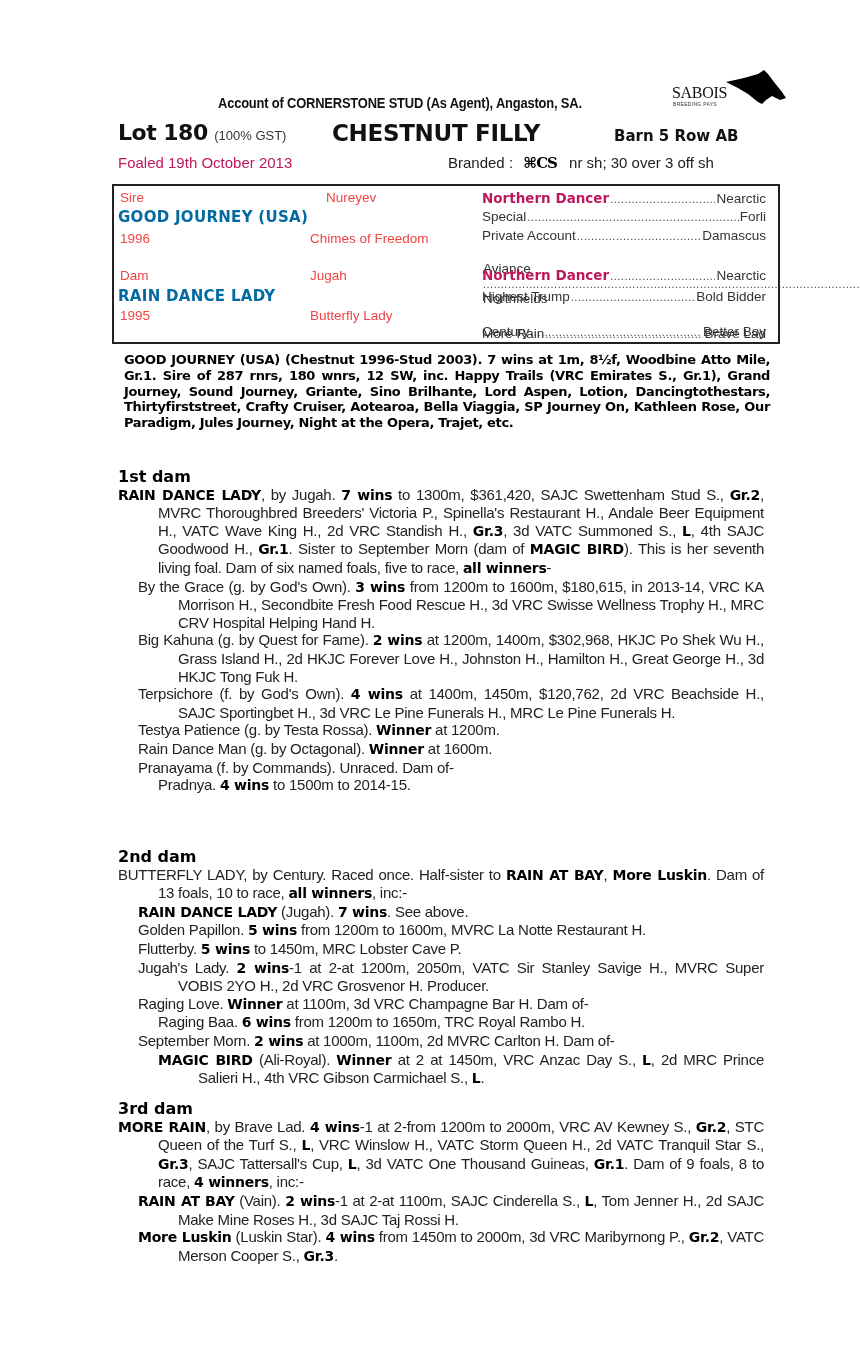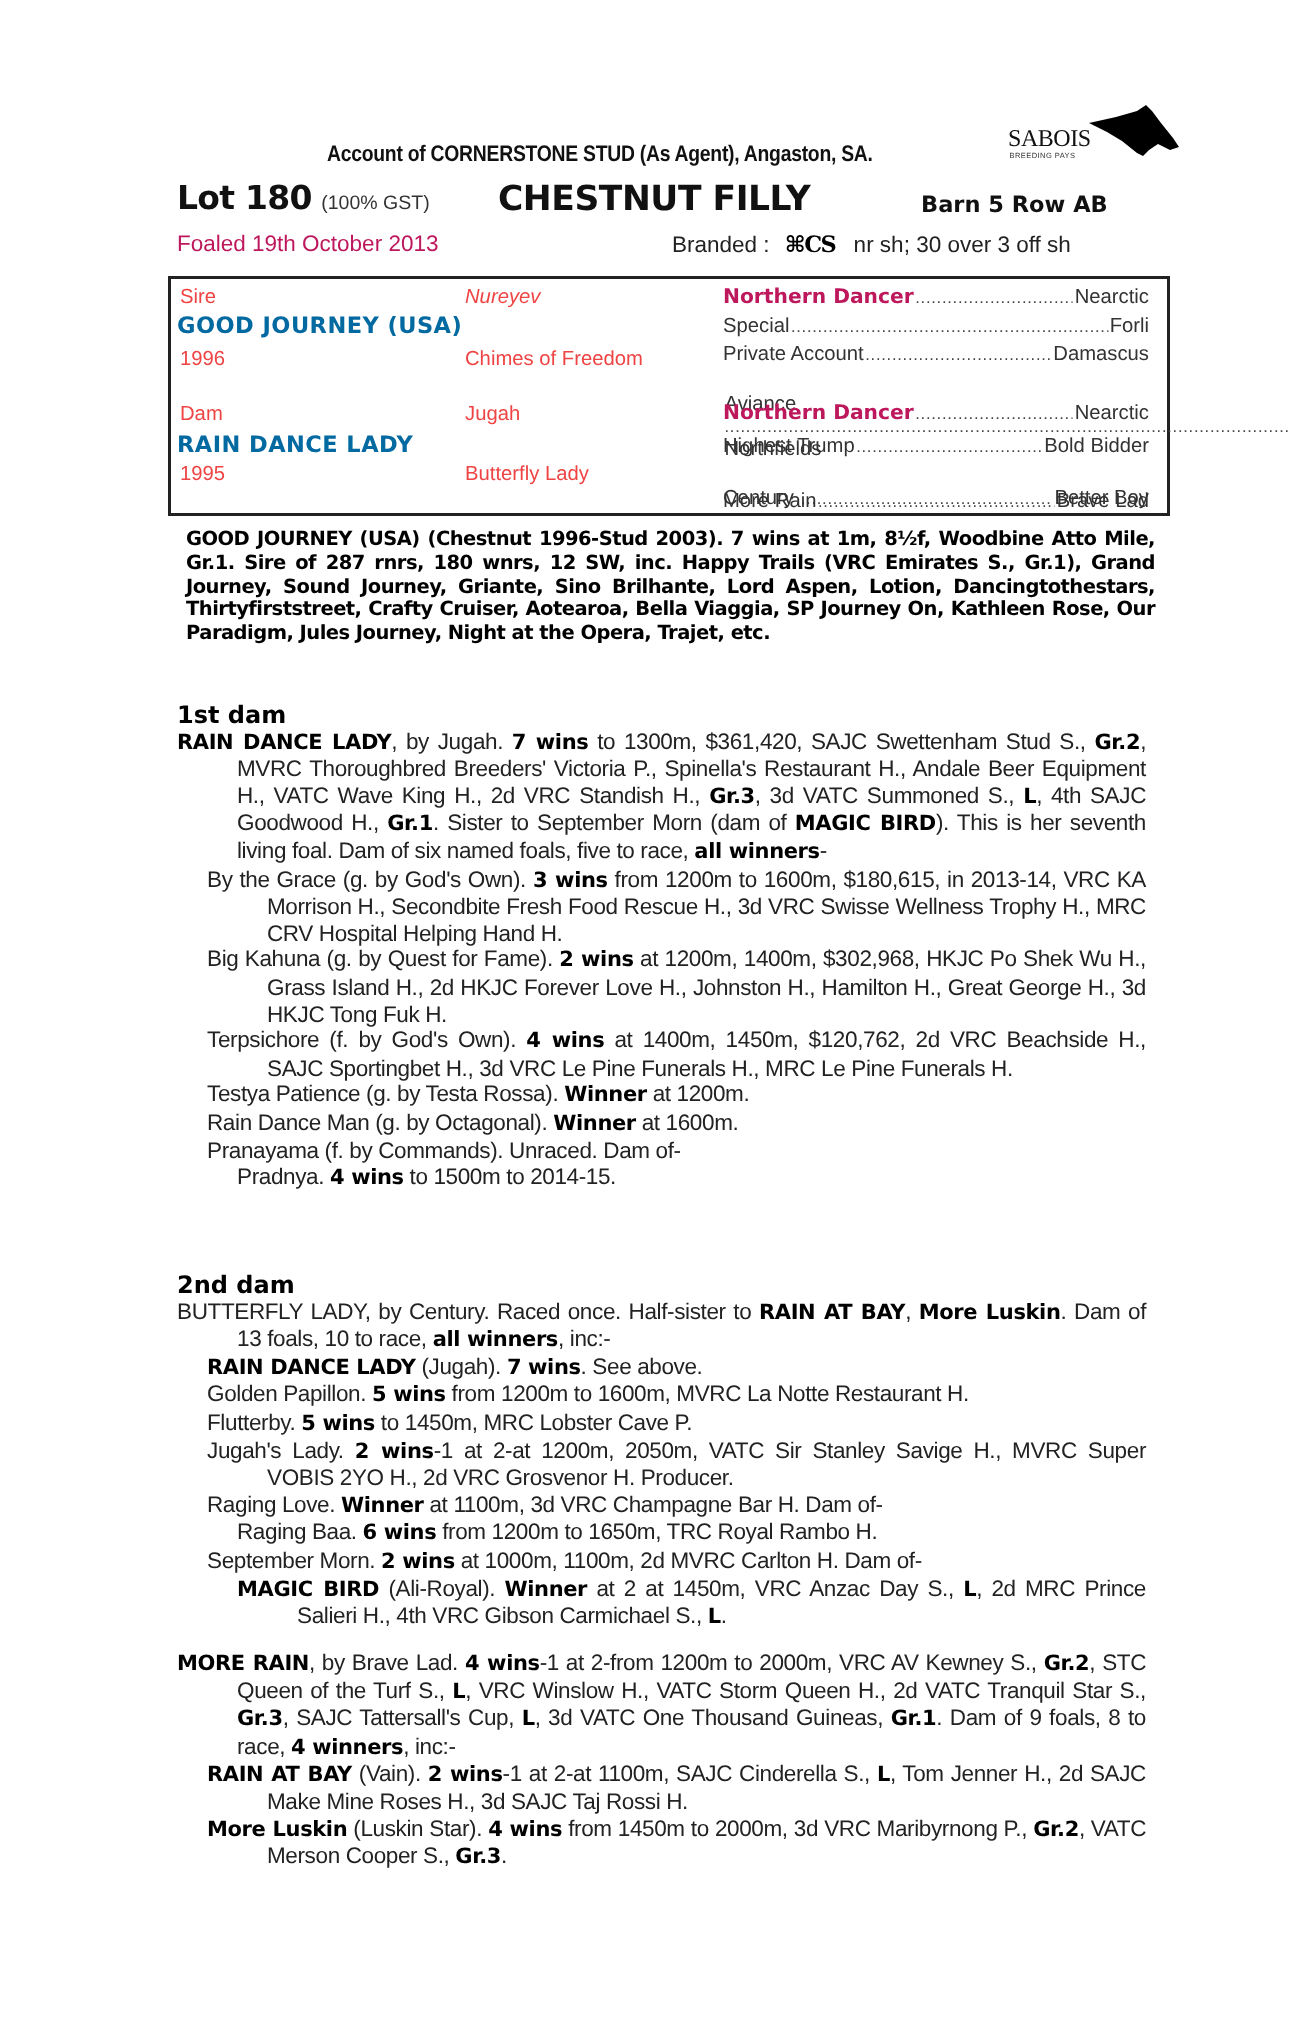--- a/index.html
+++ b/index.html
@@ -62,21 +62,21 @@
 <div class="abs branded">
   <span>Branded :</span>
   <span class="brand-mark">⌘CS</span>
   <span>nr sh; 30 over 3 off sh</span>
 </div>
 
 <div class="abs ped">
   <span class="cell" style="left:6px;top:4px;">Sire</span>
   <span class="cell big" style="left:4px;top:22px;">GOOD JOURNEY (USA)</span>
   <span class="cell" style="left:6px;top:45px;">1996</span>
-  <span class="cell" style="left:196px;top:4px;font-style:italic;">Nureyev</span>
+  <span class="cell" style="left:212px;top:4px;">Nureyev</span>
   <span class="cell" style="left:196px;top:45px;">Chimes of Freedom</span>
 
   <span class="cell" style="left:6px;top:82px;">Dam</span>
   <span class="cell big" style="left:4px;top:101px;">RAIN DANCE LADY</span>
   <span class="cell" style="left:6px;top:122px;">1995</span>
   <span class="cell" style="left:196px;top:82px;">Jugah</span>
   <span class="cell" style="left:196px;top:122px;">Butterfly Lady</span>
 
   <div class="gg" style="top:4px;">
       <span class="bold">Northern Dancer</span>
@@ -141,16 +141,17 @@
   <div class="para ind1"><span>Golden Papillon. </span><b>5 wins</b><span> from 1200m to 1600m, MVRC La Notte Restaurant H.</span></div>
   <div class="para ind1"><span>Flutterby. </span><b>5 wins</b><span> to 1450m, MRC Lobster Cave P.</span></div>
   <div class="para hang2"><span>Jugah's Lady. </span><b>2 wins</b><span>-1 at 2-at 1200m, 2050m, VATC Sir Stanley Savige H., MVRC Super VOBIS 2YO H., 2d VRC Grosvenor H. Producer.</span></div>
   <div class="para ind1"><span>Raging Love. </span><b>Winner</b><span> at 1100m, 3d VRC Champagne Bar H. Dam of-</span></div>
   <div class="para ind2"><span>Raging Baa. </span><b>6 wins</b><span> from 1200m to 1650m, TRC Royal Rambo H.</span></div>
   <div class="para ind1"><span>September Morn. </span><b>2 wins</b><span> at 1000m, 1100m, 2d MVRC Carlton H. Dam of-</span></div>
   <div class="para hang3"><b>MAGIC BIRD</b><span> (Ali-Royal). </span><b>Winner</b><span> at 2 at 1450m, VRC Anzac Day S., </span><b>L</b><span>, 2d MRC Prince Salieri H., 4th VRC Gibson Carmichael S., </span><b>L</b><span>.</span></div>
 </div>
 
 <div class="abs section" style="top:1100px;">
+  <div class="sec-head">3rd dam</div>
   <div class="para hang1"><b>MORE RAIN</b><span>, by Brave Lad. </span><b>4 wins</b><span>-1 at 2-from 1200m to 2000m, VRC AV Kewney S., </span><b>Gr.2</b><span>, STC Queen of the Turf S., </span><b>L</b><span>, VRC Winslow H., VATC Storm Queen H., 2d VATC Tranquil Star S., </span><b>Gr.3</b><span>, SAJC Tattersall's Cup, </span><b>L</b><span>, 3d VATC One Thousand Guineas, </span><b>Gr.1</b><span>. Dam of 9 foals, 8 to race, </span><b>4 winners</b><span>, inc:-</span></div>
   <div class="para hang2"><b>RAIN AT BAY</b><span> (Vain). </span><b>2 wins</b><span>-1 at 2-at 1100m, SAJC Cinderella S., </span><b>L</b><span>, Tom Jenner H., 2d SAJC Make Mine Roses H., 3d SAJC Taj Rossi H.</span></div>
   <div class="para hang2"><b>More Luskin</b><span> (Luskin Star). </span><b>4 wins</b><span> from 1450m to 2000m, 3d VRC Maribyrnong P., </span><b>Gr.2</b><span>, VATC Merson Cooper S., </span><b>Gr.3</b><span>.</span></div>
 </div>
 
 </body></html>

